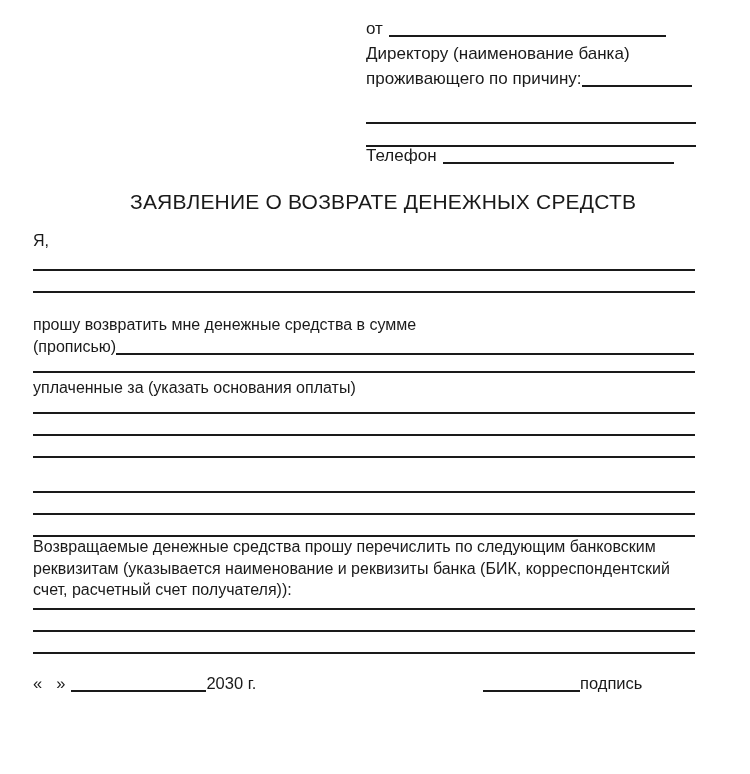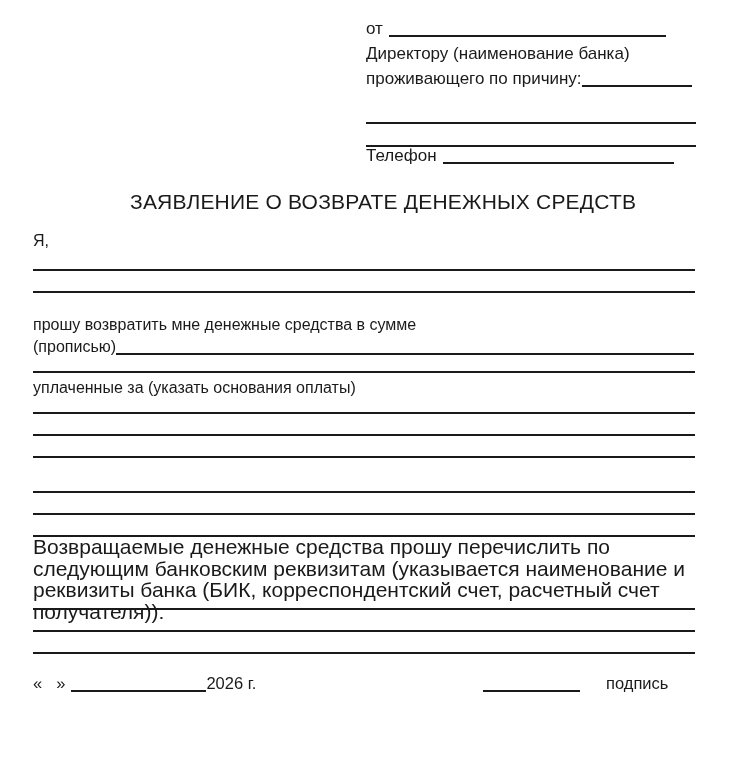--- a/index.html
+++ b/index.html
@@ -70,21 +70,21 @@
     position: absolute;
     left: 33px;
     font-size: 16px;
     line-height: 21px;
     white-space: nowrap;
   }
   .body-para {
     position: absolute;
     left: 33px;
     width: 665px;
-    font-size: 21px;
+    font-size: 16px;
     line-height: 21.5px;
   }
 
   
   .sig-row {
     position: absolute;
     left: 33px;
     top: 674px;
     width: 665px;
     font-size: 16.5px;
@@ -105,21 +105,21 @@
     top: 0;
     white-space: nowrap;
   }
   .sig-line {
     display: inline-block;
     width: 97px;
     border-bottom: 2px solid #1a1a1a;
     height: 13px;
     vertical-align: -3px;
   }
-  .sig-label { display: inline-block; margin-left: 26px; }
+  .sig-label { display: inline-block; }
 </style>
 </head>
 <body>
 
 <div class="page">
 
   <div class="header-block">
     <div class="hdr-line">
       <span>от</span><span class="inline-fill" style="width:277px;margin-left:6px;"></span>
     </div>
@@ -157,19 +157,19 @@
   <div class="rule" style="left:33px; top:513px; width:662px;"></div>
   <div class="rule" style="left:33px; top:535px; width:662px;"></div>
 
   <div class="body-para" style="top:536px;">Возвращаемые денежные средства прошу перечислить по следующим банковским реквизитам (указывается наименование и реквизиты банка (БИК, корреспондентский счет, расчетный счет получателя)):</div>
 
   <div class="rule" style="left:33px; top:608px; width:662px;"></div>
   <div class="rule" style="left:33px; top:630px; width:662px;"></div>
   <div class="rule" style="left:33px; top:652px; width:662px;"></div>
 
   <div class="sig-row">
-    <span class="sig-quotes">«</span><span style="display:inline-block;width:14px;"></span><span class="sig-quotes">»</span><span class="sig-blank" style="margin-left:6px;"></span><span class="sig-year">2026 г.</span>
+    <span class="sig-quotes">«</span><span style="display:inline-block;width:14px;"></span><span class="sig-quotes">»</span><span class="sig-blank" style="margin-left:6px;"></span><span class="sig-year">2030 г.</span>
     <span class="sig-right">
       <span class="sig-line"></span><span class="sig-label">подпись</span>
     </span>
   </div>
 
 </div>
 
 </body></html>

